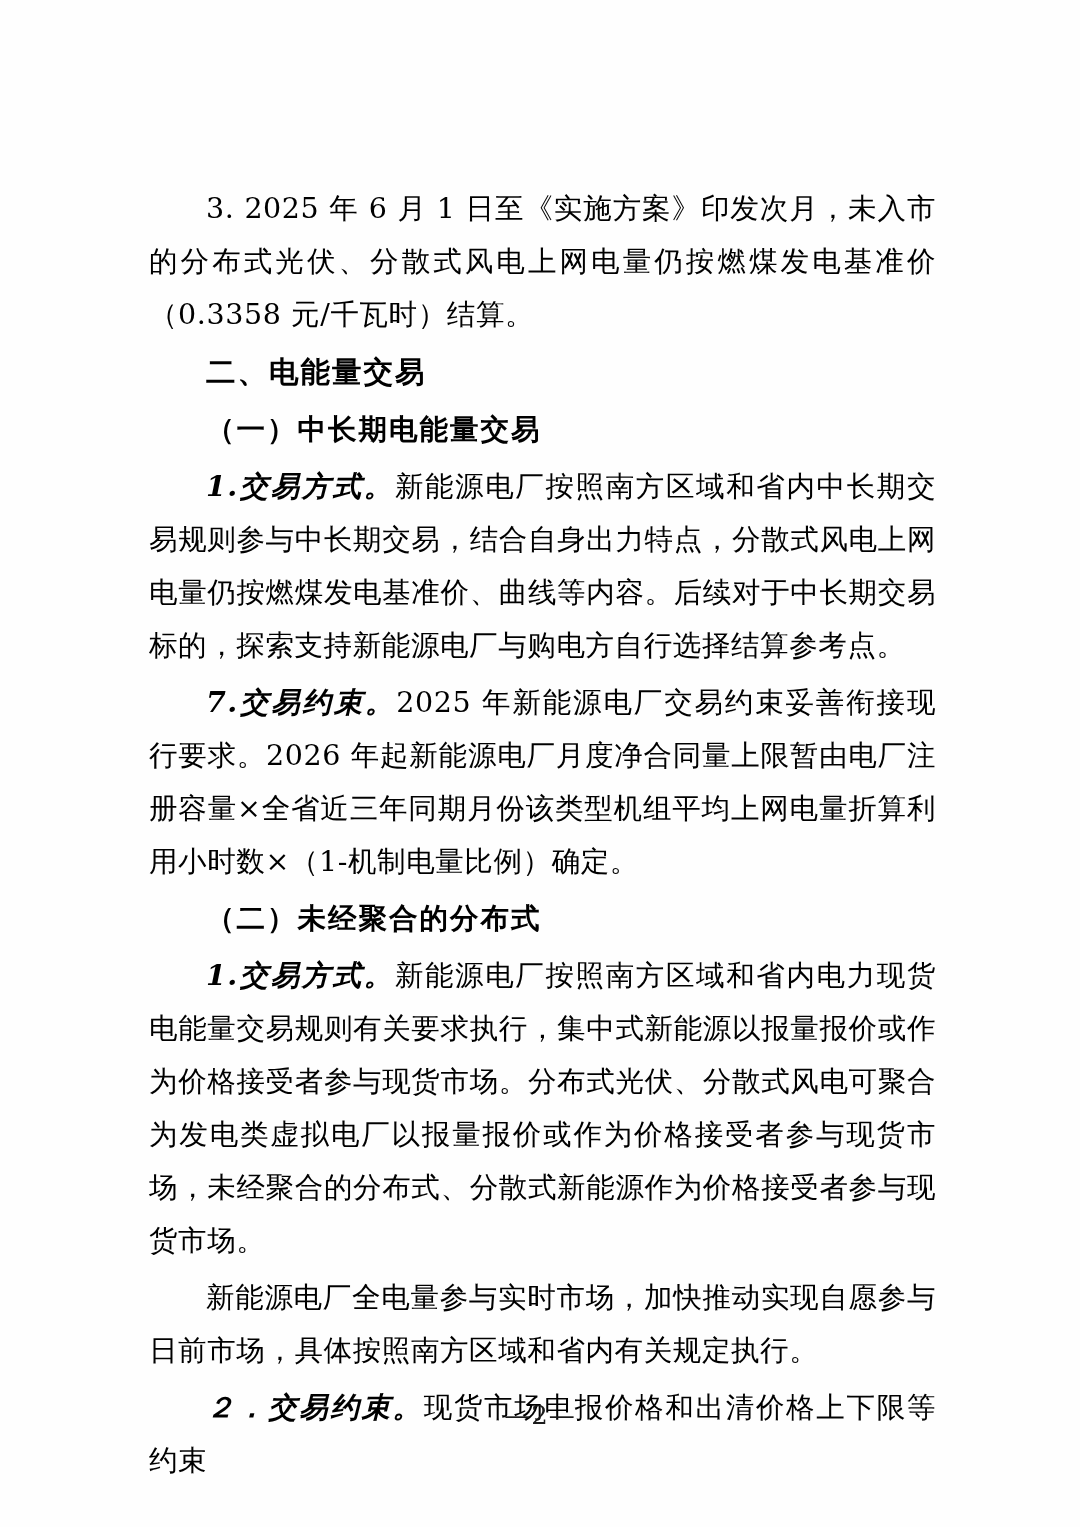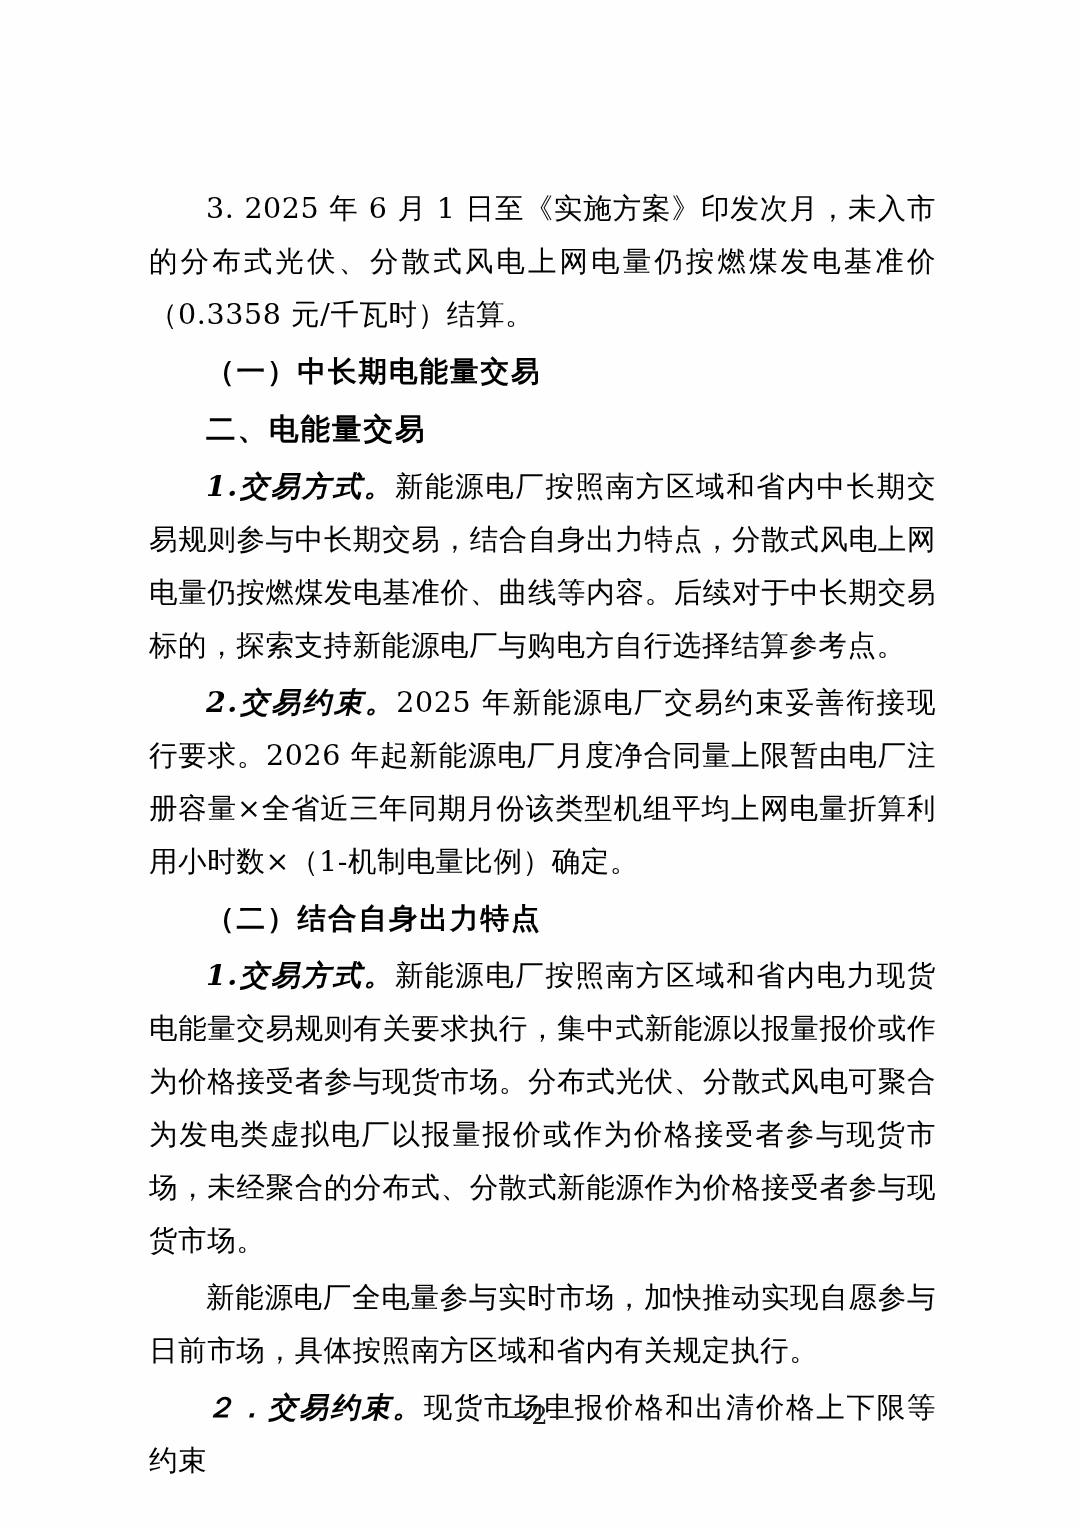--- a/index.html
+++ b/index.html
@@ -66,37 +66,37 @@
 <body>
 
 <div class="page">
   <div class="content">
 
     <p class="indent">
       <span>3. 2025 年 6 月 1 日至《实施方案》印发次月，未入市的分布式光伏、分散式风电上网电量仍按燃煤发电基准价（0.3358 元/千瓦时）结算。</span>
     </p>
 
     <p class="indent">
-      <span class="subheading">（一）中长期电能量交易</span>
+      <span class="heading">二、电能量交易</span>
     </p>
 
     <p class="indent">
-      <span class="heading">二、电能量交易</span>
+      <span class="subheading">（一）中长期电能量交易</span>
     </p>
 
     <p class="indent">
       <span class="bold-lead">1.交易方式。</span><span>新能源电厂按照南方区域和省内中长期交易规则参与中长期交易，结合自身出力特点，分散式风电上网电量仍按燃煤发电基准价、曲线等内容。后续对于中长期交易标的，探索支持新能源电厂与购电方自行选择结算参考点。</span>
     </p>
 
     <p class="indent">
-      <span class="bold-lead">2.交易约束。</span><span>2025 年新能源电厂交易约束妥善衔接现行要求。2026 年起新能源电厂月度净合同量上限暂由电厂注册容量×全省近三年同期月份该类型机组平均上网电量折算利用小时数×（1-机制电量比例）确定。</span>
+      <span class="bold-lead">7.交易约束。</span><span>2025 年新能源电厂交易约束妥善衔接现行要求。2026 年起新能源电厂月度净合同量上限暂由电厂注册容量×全省近三年同期月份该类型机组平均上网电量折算利用小时数×（1-机制电量比例）确定。</span>
     </p>
 
     <p class="indent">
-      <span class="subheading">（二）结合自身出力特点</span>
+      <span class="subheading">（二）未经聚合的分布式</span>
     </p>
 
     <p class="indent">
       <span class="bold-lead">1.交易方式。</span><span>新能源电厂按照南方区域和省内电力现货电能量交易规则有关要求执行，集中式新能源以报量报价或作为价格接受者参与现货市场。分布式光伏、分散式风电可聚合为发电类虚拟电厂以报量报价或作为价格接受者参与现货市场，未经聚合的分布式、分散式新能源作为价格接受者参与现货市场。</span>
     </p>
 
     <p class="indent">
       <span>新能源电厂全电量参与实时市场，加快推动实现自愿参与日前市场，具体按照南方区域和省内有关规定执行。</span>
     </p>
 

